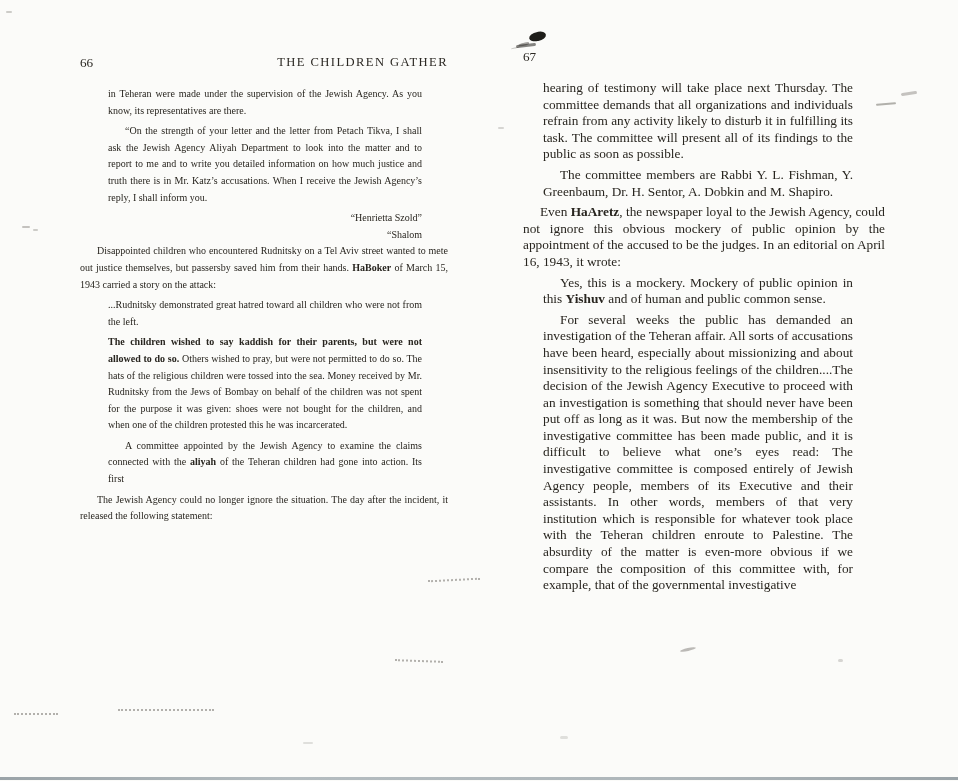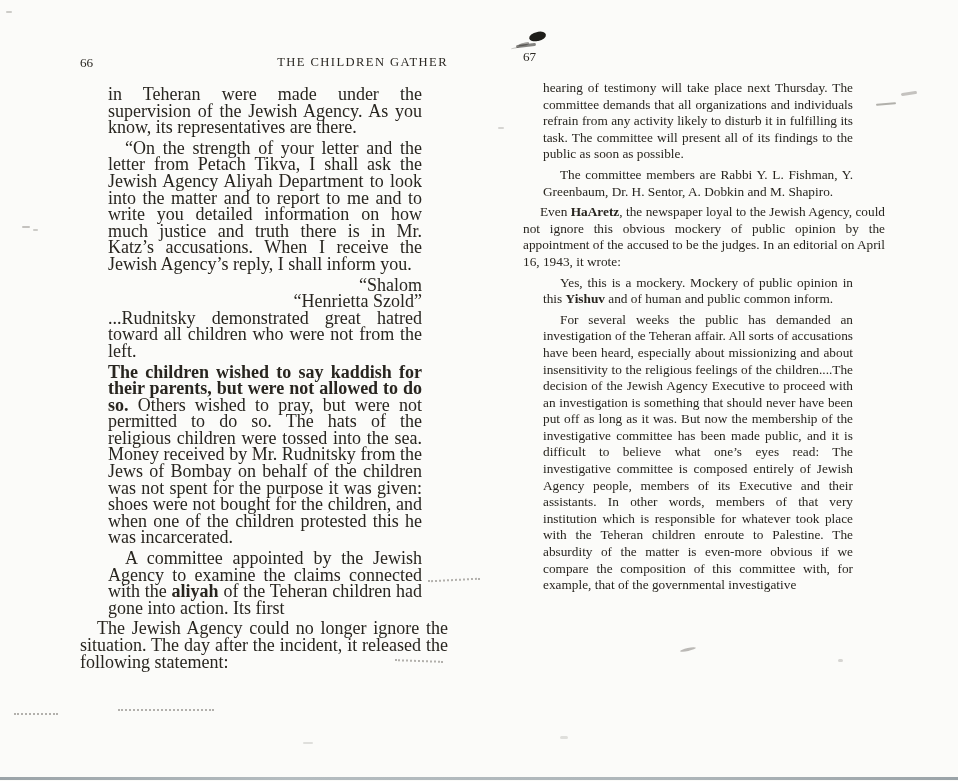--- a/index.html
+++ b/index.html
@@ -12,21 +12,21 @@
   .page{position:absolute;}
   #left-page{left:80px;top:55px;width:368px;}
   #right-page{left:523px;top:49px;width:362px;}
   .pg-header{
     display:flex;justify-content:space-between;align-items:flex-end;
     font-size:13px;line-height:15px;color:#2b2823;
   }
   .running-title{letter-spacing:1.4px;font-size:12.6px;white-space:nowrap;}
   .page-num{font-size:13.2px;}
   .content{margin-top:16px;text-align:justify;}
-  #left-page .content{font-size:18px;line-height:16.6px;}
+  #left-page .content{font-size:10px;line-height:16.6px;}
   #right-page .content{font-size:13.3px;line-height:16.6px;}
   .para{margin:0 0 4px 0;}
   #left-page .quote{margin-left:28px;margin-right:26px;}
   #right-page .quote{margin-left:20px;margin-right:32px;}
   .indent{text-indent:17px;}
   .sig{text-align:right;margin-top:0;margin-bottom:0;}
   .b{font-weight:bold;}
   
   .artifacts{position:absolute;left:0;top:0;width:958px;height:781px;pointer-events:none;}
   .speck{position:absolute;background:#444038;border-radius:2px;}
@@ -53,38 +53,39 @@
 <div>
 
   <div class="page" id="left-page">
     <div class="pg-header">
       <span class="page-num">66</span>
       <span class="running-title">THE CHILDREN GATHER</span>
     </div>
     <div class="content">
         <p class="para quote"><span>in Teheran were made under the supervision of the Jewish Agency.  As you know, its representatives are there.</span></p>
         <p class="para quote indent"><span>“On the strength of your letter and the letter from Petach Tikva, I shall ask the Jewish Agency Aliyah Department to look into the matter and to report to me and to write you detailed information on how much justice and truth there is in Mr. Katz’s accusations.  When I receive the Jewish Agency’s reply, I shall inform you.</span></p>
+        <p class="para quote sig"><span>“Henrietta Szold”</span></p>
         <p class="para quote sig"><span>“Shalom</span></p>
-        <p class="para quote sig"><span>“Henrietta Szold”</span></p>
+        <p class="para indent"><span>Disappointed children who encountered Rudnitsky on a Tel Aviv street wanted to mete out justice themselves, but passersby saved him from their hands.  </span><span class="b">HaBoker</span><span> of March 15, 1943 carried a story on the attack:</span></p>
         <p class="para quote"><span>...Rudnitsky demonstrated great hatred toward all children who were not from the left.</span></p>
         <p class="para quote"><span class="b">The children wished to say kaddish for their parents, but were not allowed to do so.</span><span>  Others wished to pray, but were not permitted to do so.  The hats of the religious children were tossed into the sea.  Money received by Mr. Rudnitsky from the Jews of Bombay on behalf of the children was not spent for the purpose it was given: shoes were not bought for the children, and when one of the children protested this he was incarcerated.</span></p>
         <p class="para quote indent"><span>A committee appointed by the Jewish Agency to examine the claims connected with the </span><span class="b">aliyah</span><span> of the Teheran children had gone into action.  Its first</span></p>
         <p class="para indent"><span>The Jewish Agency could no longer ignore the situation. The day after the incident, it released the following statement:</span></p>
       </div>
   </div>
 
   <div class="page" id="right-page">
     <div class="pg-header">
       <span class="page-num">67</span>
     </div>
     <div class="content">
         <p class="para quote"><span>hearing of testimony will take place next Thursday. The committee demands that all organizations and individuals refrain from any activity likely to disturb it in fulfilling its task.  The committee will present all of its findings to the public as soon as possible.</span></p>
         <p class="para quote indent"><span>The committee members are Rabbi Y. L. Fishman, Y. Greenbaum, Dr. H. Sentor, A. Dobkin and M. Shapiro.</span></p>
         <p class="para indent"><span>Even </span><span class="b">HaAretz</span><span>, the newspaper loyal to the Jewish Agency, could not ignore this obvious mockery of public opinion by the appointment of the accused to be the judges.  In an editorial on April 16, 1943, it wrote:</span></p>
-        <p class="para quote indent"><span>Yes, this is a mockery. Mockery of public opinion in this </span><span class="b">Yishuv</span><span> and of human and public common inform.</span></p>
+        <p class="para quote indent"><span>Yes, this is a mockery. Mockery of public opinion in this </span><span class="b">Yishuv</span><span> and of human and public common sense.</span></p>
         <p class="para quote indent"><span>For several weeks the public has demanded an investigation of the Teheran affair.  All sorts of accusations have been heard, especially about missionizing and about insensitivity to the religious feelings of the children....The decision of the Jewish Agency Executive to proceed with an investigation is something that should never have been put off as long as it was.  But now the membership of the investigative committee has been made public, and it is difficult to believe what one’s eyes read:  The investigative committee is composed entirely of Jewish Agency people, members of its Executive and their assistants.  In other words, members of that very institution which is responsible for whatever took place with the Teheran children enroute to Palestine. The absurdity of the matter is even-more obvious if we compare the composition of this committee with, for example, that of the governmental investigative</span></p>
       </div>
   </div>
 
   <div class="artifacts">
     <div class="smudge">
       <div class="blob"></div>
       <div class="tail"></div>
     </div>
     <div class="speck" style="left:6px;top:11px;width:6px;height:2px;opacity:.25;"></div>

